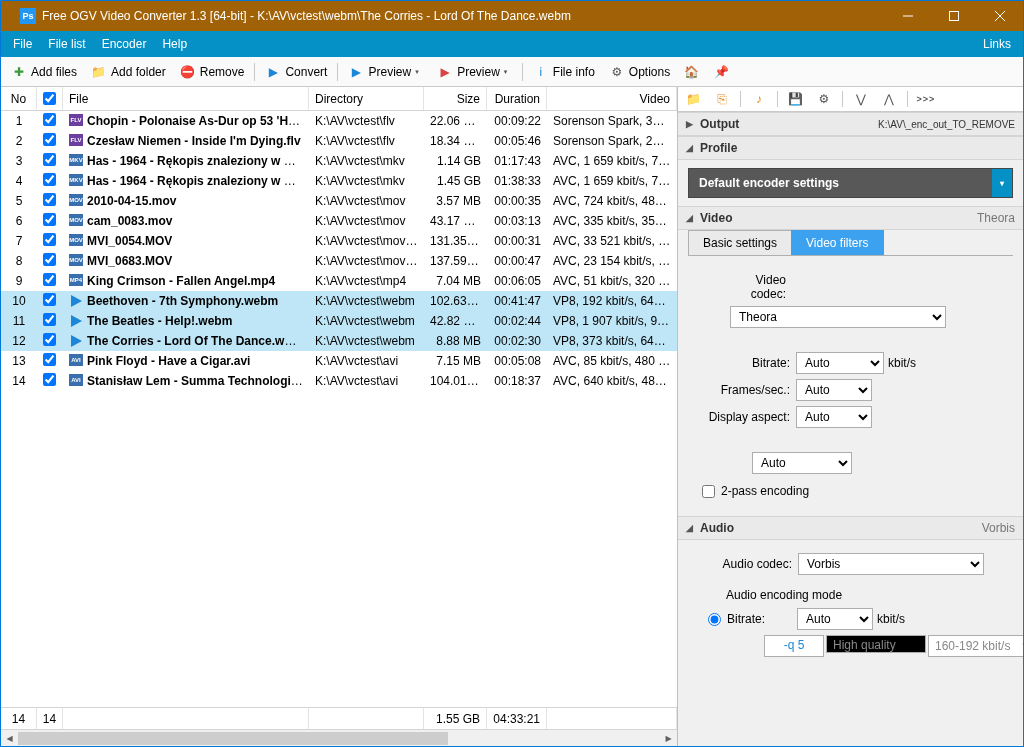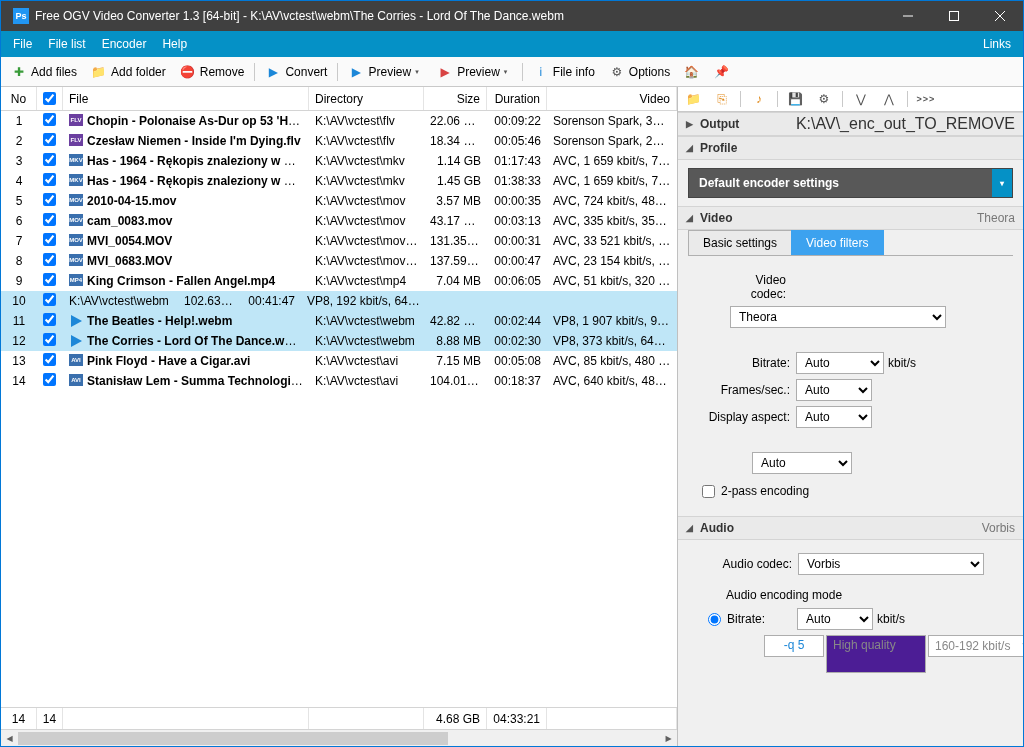--- a/index.html
+++ b/index.html
@@ -1,19 +1,19 @@
 <!DOCTYPE html>
 <html><head>
 <meta charset="utf-8">
 <style>
 * { box-sizing: border-box; margin: 0; padding: 0; font-family: "Segoe UI", Tahoma, sans-serif; font-size: 12px; }
 body { width: 1024px; height: 747px; overflow: hidden; background: #fff; display: flex; flex-direction: column; border: 1px solid #0178d7; }
 
 
-.titlebar { height: 30px; background: #404040; color: #fff; display: flex; align-items: center; padding-left: 12px; }
+.titlebar { height: 30px; background: #a16207; color: #fff; display: flex; align-items: center; padding-left: 19px; }
 .titlebar .app-icon { width: 16px; height: 16px; background: #2196f3; margin-right: 6px; display: inline-flex; align-items: center; justify-content: center; color: #fff; font-size: 9px; font-weight: bold; }
 .titlebar .title { flex: 1; font-size: 12px; }
 .titlebar .winbtns { display: flex; }
 .titlebar .winbtn { width: 46px; height: 30px; display: flex; align-items: center; justify-content: center; color: #fff; cursor: pointer; }
 
 
 .menubar { height: 26px; background: #0591c6; color: #fff; display: flex; align-items: center; padding: 0 4px; }
 .menubar .menuitem { padding: 4px 8px; cursor: pointer; }
 .menubar .spacer { flex: 1; }
 
@@ -67,21 +67,21 @@
 
 .side-toolbar { height: 25px; background: #fff; border-bottom: 1px solid #c9c9c9; display: flex; align-items: center; padding: 0 6px; gap: 8px; }
 .st-btn { width: 20px; height: 20px; display: flex; align-items: center; justify-content: center; cursor: pointer; }
 .st-sep { width: 1px; height: 16px; background: #c9c9c9; }
 .st-chev { font-size: 9px; color: #555; }
 .st-dots { letter-spacing: 1px; font-weight: bold; color: #555; font-size: 9px; }
 
 .panel-head { height: 24px; background: #eaeaea; border-top: 1px solid #d4d4d4; border-bottom: 1px solid #d4d4d4; display: flex; align-items: center; padding: 0 8px; font-weight: bold; color: #333; }
 .panel-head .toggle { width: 10px; font-size: 9px; color: #555; margin-right: 4px; }
 .panel-head .right-txt { margin-left: auto; font-weight: normal; color: #777; font-size: 12px; }
-.panel-head .path-txt { margin-left: auto; font-weight: normal; color: #333; font-size: 16px; }
+.panel-head .path-txt { margin-left: auto; font-weight: normal; color: #333; font-size: 10px; }
 
 .panel-body { padding: 8px 10px; background: #f0f0f0; }
 
 .profile-select { background: #585858; color: #fff; border: 1px solid #444; height: 30px; display: flex; align-items: center; padding: 0 10px; position: relative; font-weight: bold; font-size: 13px; }
 .profile-select .dd { position: absolute; right: 0; top: 0; width: 20px; height: 100%; background: #0591c6; display: flex; align-items: center; justify-content: center; font-size: 8px; color: #fff; }
 
 .tabs { display: flex; border-bottom: 1px solid #b0b0b0; }
 .tab { padding: 5px 14px; background: #eaeaea; border: 1px solid #b0b0b0; border-bottom: none; margin-right: -1px; cursor: pointer; }
 .tab.active { background: #3ca2ef; color: #fff; border-color: #3ca2ef; }
 
@@ -90,21 +90,21 @@
 select.sel, .sel-box { background: #fff; border: 1px solid #adadad; height: 22px; padding: 1px 4px; font-size: 12px; }
 .vcodec-sel { width: 216px; }
 .small-sel { width: 88px; }
 .unit { margin-left: 4px; font-size: 12px; }
 input[type=radio] { margin-right: 6px; }
 .chk-row { display: flex; align-items: center; margin: 10px 0 10px 10px; }
 .chk-row input { margin-right: 6px; }
 
 .quality-row { display: flex; gap: 2px; }
 .q-input { width: 60px; height: 22px; border: 1px solid #adadad; background: #fff; color: #1c87d8; text-align: center; padding-top: 2px; }
-.q-desc { width: 100px; height: 38px; border: 1px solid #adadad; background: #4c1d95; padding: 2px 6px; color: #888; }
+.q-desc { width: 100px; height: 18px; border: 1px solid #adadad; background: #000000; padding: 2px 6px; color: #888; }
 .q-rate { width: 108px; height: 22px; border: 1px solid #adadad; background: #fff; padding: 2px 6px; color: #888; display: flex; align-items: center; justify-content: space-between; }
 .q-rate .dd2 { font-size: 8px; color: #888; }
 </style>
 </head>
 <body>
 
 <div class="titlebar">
   <span class="app-icon">Ps</span>
   <span class="title">Free OGV Video Converter 1.3  [64-bit] - K:\AV\vctest\webm\The Corries - Lord Of The Dance.webm</span>
   <div class="winbtns">
@@ -274,20 +274,23 @@
           <div class="td col-chk"><input type="checkbox" checked="" style=""></div>
           <div class="td col-file"><span class="file-ic"><span style="display:inline-block;width:14px;height:12px;background:#3a6fad;color:#fff;font-size:6px;line-height:12px;text-align:center;font-weight:bold;">MP4</span></span><b>King Crimson - Fallen Angel.mp4</b></div>
           <div class="td col-dir">K:\AV\vctest\mp4</div>
           <div class="td col-size right">7.04 MB</div>
           <div class="td col-dur right">00:06:05</div>
           <div class="td col-vid">AVC, 51 kbit/s, 320 x 240</div>
         </div>
         <div class="tr sel">
           <div class="td col-no">10</div>
           <div class="td col-chk"><input type="checkbox" checked="" style=""></div>
+          <div class="td col-file"><span class="file-ic"><svg width="14" height="14">
+                <polygon points="2,1 13,7 2,13" fill="#1c87d8"></polygon>
+              </svg></span><b>Beethoven - 7th Symphony.webm</b></div>
           <div class="td col-dir">K:\AV\vctest\webm</div>
           <div class="td col-size right">102.63 MB</div>
           <div class="td col-dur right">00:41:47</div>
           <div class="td col-vid">VP8, 192 kbit/s, 640 x 48</div>
         </div>
         <div class="tr sel">
           <div class="td col-no">11</div>
           <div class="td col-chk"><input type="checkbox" checked="" style=""></div>
           <div class="td col-file"><span class="file-ic"><svg width="14" height="14">
                 <polygon points="2,1 13,7 2,13" fill="#1c87d8"></polygon>
@@ -325,21 +328,21 @@
           <div class="td col-size right">104.01 MB</div>
           <div class="td col-dur right">00:18:37</div>
           <div class="td col-vid">AVC, 640 kbit/s, 480 x 36</div>
         </div>
       </div>
     <div class="tfoot">
       <div class="td col-no" style="justify-content:center">14</div>
       <div class="td col-chk" style="justify-content:center">14</div>
       <div class="td col-file"></div>
       <div class="td col-dir"></div>
-      <div class="td col-size right" style="justify-content:flex-end">4.68 GB</div>
+      <div class="td col-size right" style="justify-content:flex-end">1.55 GB</div>
       <div class="td col-dur right" style="justify-content:flex-end">04:33:21</div>
       <div class="td col-vid"></div>
     </div>
     <div class="hscroll">
       <div class="arr l">◀</div>
       <div class="thumb"></div>
       <div class="arr r">▶</div>
     </div>
   </div>
 

